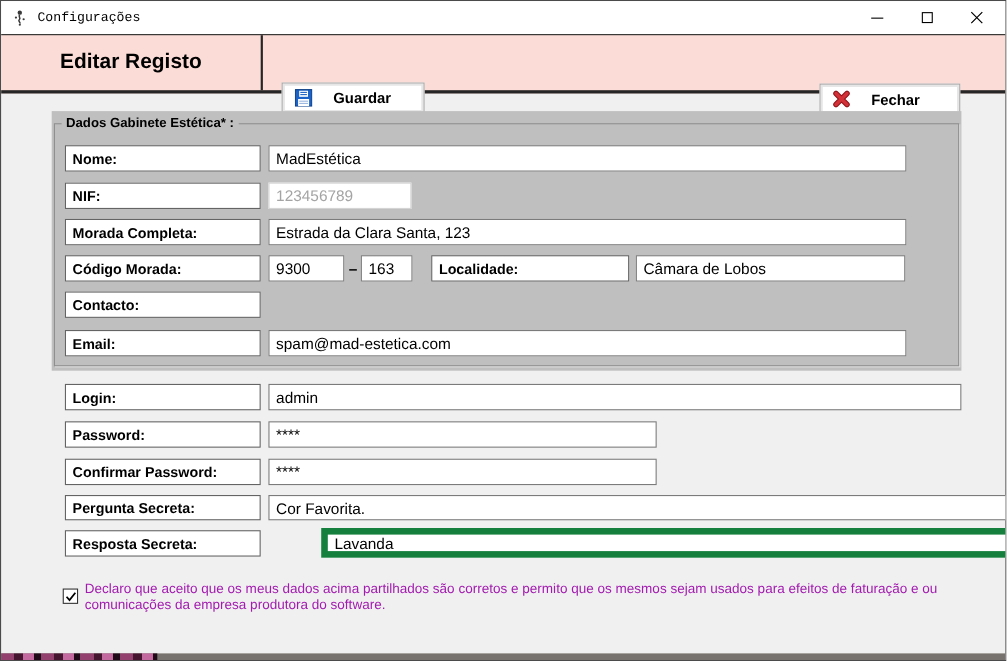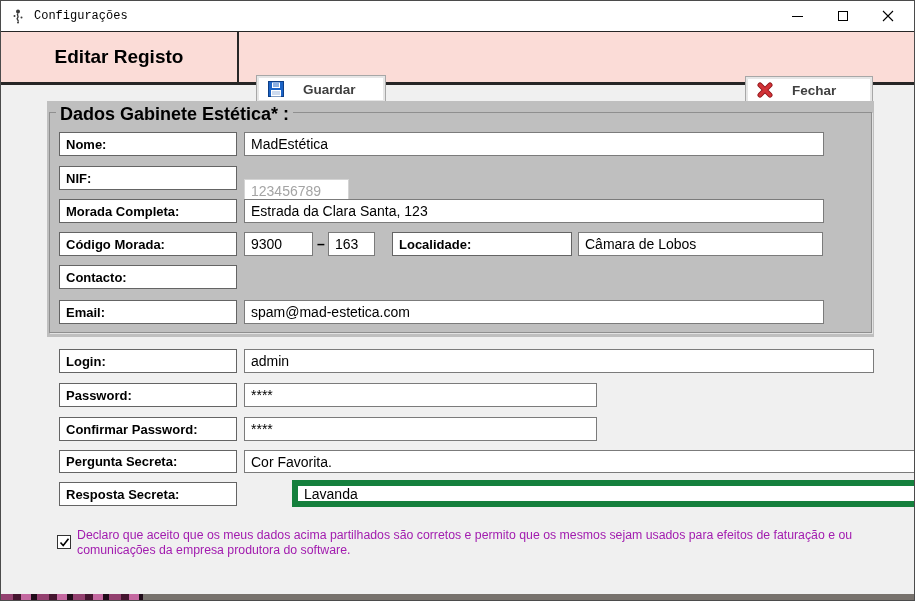--- a/index.html
+++ b/index.html
@@ -31,36 +31,36 @@
   .headerband .divider { position:absolute; left:236px; top:0; width:2px; height:100%; background:#262626; }
   .page-title {
     position:absolute; left:0; top:0; width:236px; height:100%;
     display:flex; align-items:center; justify-content:center;
     font-size:19px; font-weight:bold; color:#000;
   }
   .toolbar-btn {
     position:absolute; height:28px; background:#ffffff;
     border:1px solid #a7a7a7; box-shadow: inset 0 0 0 2px #e6e6e6;
     display:flex; align-items:center; cursor:default;
-    font-size:13.5px; font-weight:bold; color:#404040;
+    font-size:13.5px; font-weight:bold; color:#000000;
   }
   .btn-save  { left:255px; top:43px; width:130px; }
   .btn-close { left:744px; top:44px; width:128px; }
   .toolbar-btn .icon { margin-left:11px; width:16px; height:16px; flex:0 0 auto; }
   .toolbar-btn .lbl  { margin-left:19px; }
 
   
   .groupbox { position:absolute; left:46px; top:100px; width:827px; height:236px; background:#bfbfbf; }
   .groupbox .frame {
     position:absolute; left:2px; right:2px; top:11px; bottom:4px;
     border:1px solid #8f8f8f; box-shadow: 1px 1px 0 #e2e2e2;
   }
   .groupbox .caption {
     position:absolute; top:3px; left:9px; background:#bfbfbf; padding:0 4px;
-    font-size:18px; font-weight:bold; color:#000; z-index:2;
+    font-size:12px; font-weight:bold; color:#000; z-index:2;
   }
 
   
   .label-box {
     position:absolute; left:58px; width:178px; height:24px;
     background:#ffffff; border:1px solid #646464;
     display:flex; align-items:center; padding-left:6px;
     font-size:13px; font-weight:bold; color:#000; z-index:3;
   }
   .input-box {
@@ -160,21 +160,21 @@
 
   <div class="groupbox">
     <div class="frame"></div>
     <div class="caption">Dados Gabinete Estética* :</div>
   </div>
 
   <div class="label-box" style="top:131px;">Nome:</div>
   <input class="input-box" style="left: 243px; top: 131px; width: 580px;" value="MadEstética">
 
   <div class="label-box" style="top:165px;">NIF:</div>
-  <input class="input-box input-disabled" style="left: 243px; top: 178px; width: 105px;" readonly="" value="123456789">
+  <input class="input-box input-disabled" style="left: 243px; top: 165px; width: 130px;" readonly="" value="123456789">
 
   <div class="label-box" style="top:198px;">Morada Completa:</div>
   <input class="input-box" style="left: 243px; top: 198px; width: 580px;" value="Estrada da Clara Santa, 123">
 
   <div class="label-box" style="top:231px;">Código Morada:</div>
   <input class="input-box" style="left: 243px; top: 231px; width: 69px;" value="9300">
   <div class="cp-sep">–</div>
   <input class="input-box" style="left: 327px; top: 231px; width: 47px;" value="163">
   <div class="label-box" style="left:391px; top:231px; width:180px;">Localidade:</div>
   <input class="input-box" style="left: 577px; top: 231px; width: 245px;" value="Câmara de Lobos">

